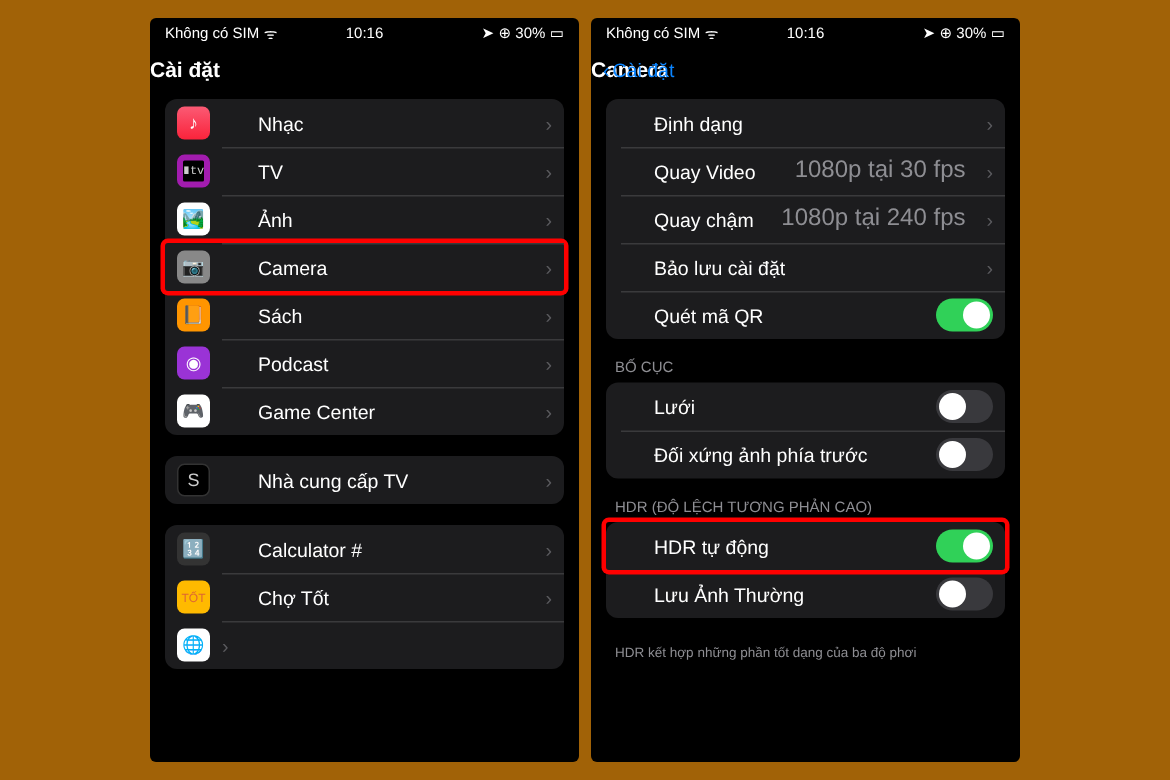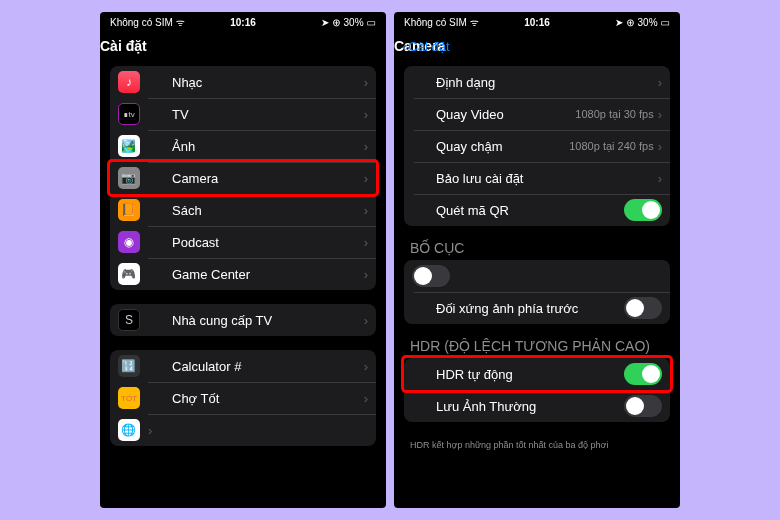--- a/index.html
+++ b/index.html
@@ -1,45 +1,45 @@
 <!DOCTYPE html>
 <html><head>
 <meta charset="utf-8">
 <style>
   * { margin: 0; padding: 0; box-sizing: border-box; font-family: -apple-system, "Helvetica Neue", Arial, sans-serif; }
   body { background: #555; width: 780px; height: 520px; display: flex; justify-content: center; align-items: center; }
-  .stage { background: #c4b5fd; width: 780px; height: 520px; display: flex; justify-content: center; gap: 8px; padding: 12px 100px; }
+  .stage { background: #a16207; width: 780px; height: 520px; display: flex; justify-content: center; gap: 8px; padding: 12px 100px; }
   .phone { background: #000; width: 286px; height: 496px; border-radius: 4px; overflow: hidden; color: #fff; display: flex; flex-direction: column; }
   .statusbar { height: 20px; display: flex; align-items: center; padding: 0 10px; font-size: 10px; color: #fff; justify-content: space-between; }
   .sb-left, .sb-center, .sb-right { display: flex; align-items: center; gap: 3px; }
-  .sb-center { position: absolute; left: 50%; transform: translateX(-50%); font-weight: 700; }
+  .sb-center { position: absolute; left: 50%; transform: translateX(-50%); font-weight: 400; }
   .statusbar { position: relative; }
   .navbar { height: 28px; display: flex; align-items: center; justify-content: flex-start; position: relative; }
   .nav-title { color: #fff; font-size: 14px; font-weight: 600; }
   .nav-back { position: absolute; left: 8px; color: #0a84ff; font-size: 13px; display: flex; align-items: center; gap: 2px; }
   .scroll { flex: 1; overflow: hidden; padding: 6px 10px; }
   .group { background: #1c1c1e; border-radius: 8px; margin-bottom: 14px; }
-  .section-label { color: #8e8e93; font-size: 14px; text-transform: uppercase; padding: 0 6px 4px; margin-top: 0; }
+  .section-label { color: #8e8e93; font-size: 10px; text-transform: uppercase; padding: 0 6px 4px; margin-top: 0; }
   .row { display: flex; align-items: center; height: 32px; padding: 0 8px; position: relative; }
   .row + .row::before { content: ""; position: absolute; top: 0; left: 38px; right: 0; height: 1px; background: #3a3a3c; }
   .row.noicon + .row.noicon::before { left: 10px; }
   .icon { width: 22px; height: 22px; border-radius: 5px; display: flex; align-items: center; justify-content: center; font-size: 12px; margin-right: 8px; flex-shrink: 0; }
   .label { flex: 1; font-size: 13px; color: #fff; white-space: nowrap; overflow: hidden; margin-left: 24px; }
-  .detail { font-size: 11px; color: #8e8e93; margin-right: 4px; }
+  .detail { font-size: 16px; color: #8e8e93; margin-right: 14px; }
   .chev { color: #5a5a5e; font-size: 13px; }
   .toggle { width: 38px; height: 22px; border-radius: 11px; position: relative; }
   .toggle.on { background: #30d158; }
   .toggle.off { background: #39393d; }
   .knob { position: absolute; top: 2px; width: 18px; height: 18px; border-radius: 50%; background: #fff; }
   .toggle.on .knob { right: 2px; }
   .toggle.off .knob { left: 2px; }
   .highlight { box-shadow: 0 0 0 3px #ff0000; border-radius: 2px; position: relative; z-index: 2; }
   .row.highlight { border-radius: 2px; }
   .icon-music { background: linear-gradient(#fb5a74,#fa233b); }
-  .icon-tv { background: #000; border:1px solid #a21caf;}
+  .icon-tv { background: #000; border:4px solid #a21caf;font-family:Liberation Mono, monospace;}
   .icon-photos { background: #fff; }
   .icon-camera { background: #888; }
   .icon-books { background: #ff9500; }
   .icon-podcast { background: #9a33d6; }
   .icon-gc { background: #fff; }
   .icon-sprov { background: #000; border:1px solid #333;}
   .icon-calc { background: #333; }
   .icon-chotot { background: #ffba00; }
   .icon-chrome { background: #fff; }
   .footer-note { color: #8e8e93; font-size: 9px; padding: 4px 6px 0; }
@@ -180,20 +180,21 @@
           <div class="label">Quét mã QR</div>
           <div class="toggle on">
               <div class="knob"></div>
             </div>
         </div>
       </div>
 
       <div class="section-label">BỐ CỤC</div>
       <div class="group">
         <div class="row noicon">
+          <div class="label">Lưới</div>
           <div class="toggle off">
               <div class="knob"></div>
             </div>
         </div>
         <div class="row noicon">
           <div class="label">Đối xứng ảnh phía trước</div>
           <div class="toggle off">
               <div class="knob"></div>
             </div>
         </div>
@@ -207,18 +208,18 @@
               <div class="knob"></div>
             </div>
         </div>
         <div class="row noicon">
           <div class="label">Lưu Ảnh Thường</div>
           <div class="toggle off">
               <div class="knob"></div>
             </div>
         </div>
       </div>
-      <div class="footer-note">HDR kết hợp những phần tốt nhất của ba độ phơi</div>
+      <div class="footer-note">HDR kết hợp những phần tốt dạng của ba độ phơi</div>
 
     </div>
   </div>
 
 </div>
 
 </body></html>

